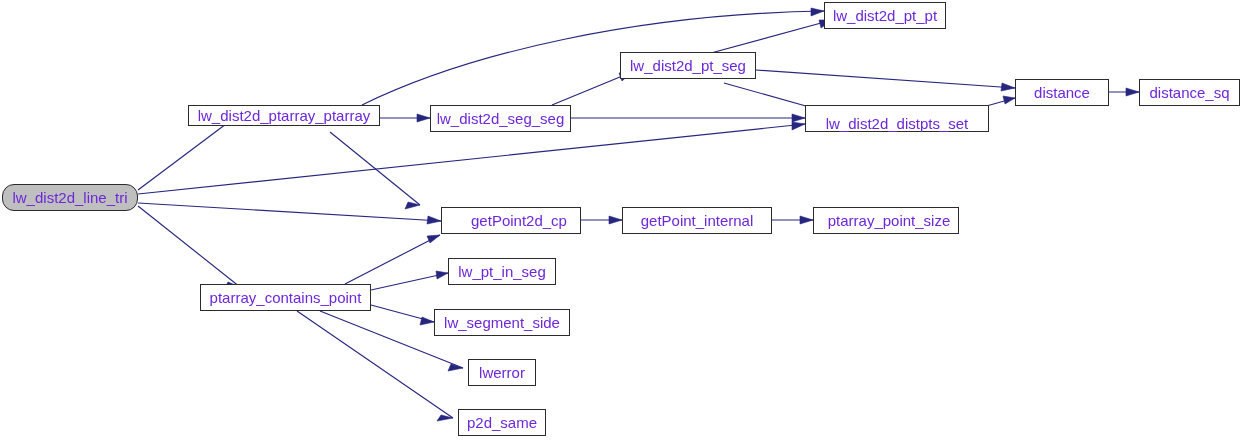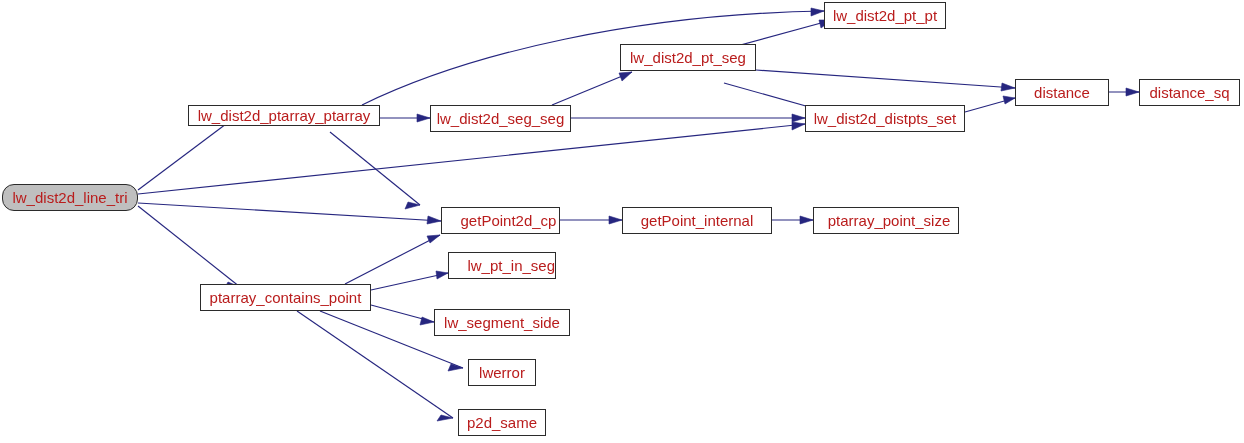--- a/index.html
+++ b/index.html
@@ -20,21 +20,21 @@
     left: 0;
     top: 0;
     width: 1244px;
     height: 443px;
   }
   .node {
     position: absolute;
     box-sizing: border-box;
     border: 1px solid #2b2b2b;
     background: #ffffff;
-    color: #b91c1c;
+    color: #6d28d9;
     font-size: 15px;
     line-height: 1;
     display: flex;
     align-items: center;
     justify-content: center;
     white-space: nowrap;
     letter-spacing: 0px;
     z-index: 2;
   }
   .node.highlight {
@@ -144,48 +144,48 @@
   <div id="nodes-layer">
       <div class="node highlight" style="left: 2px; top: 184px; width: 136px; height: 27px; border-radius: 12px;">
         <span>lw_dist2d_line_tri</span>
       </div>
       <div class="node" style="left: 188px; top: 105px; width: 192px; height: 21px;">
         <span>lw_dist2d_ptarray_ptarray</span>
       </div>
       <div class="node" style="left: 430px; top: 105px; width: 141px; height: 27px; align-items: center;">
         <span>lw_dist2d_seg_seg</span>
       </div>
-      <div class="node" style="left: 620px; top: 44px; width: 136px; height: 27px;">
+      <div class="node" style="left: 620px; top: 52px; width: 136px; height: 27px;">
         <span>lw_dist2d_pt_seg</span>
       </div>
       <div class="node" style="left: 824px; top: 2px; width: 122px; height: 27px;">
         <span>lw_dist2d_pt_pt</span>
       </div>
-      <div class="node" style="left: 805px; top: 105px; width: 160px; height: 27px;">
+      <div class="node" style="left: 805px; top: 105px; width: 184px; height: 27px; align-items: flex-end;">
         <span>lw_dist2d_distpts_set</span>
       </div>
       <div class="node" style="left: 1015px; top: 79px; width: 94px; height: 27px;">
         <span>distance</span>
       </div>
       <div class="node" style="left: 1139px; top: 79px; width: 101px; height: 27px;">
         <span>distance_sq</span>
       </div>
-      <div class="node" style="left: 441px; top: 207px; width: 119px; height: 27px; padding-left: 16px;">
+      <div class="node" style="left: 441px; top: 207px; width: 140px; height: 27px; padding-left: 16px;">
         <span>getPoint2d_cp</span>
       </div>
       <div class="node" style="left: 622px; top: 207px; width: 150px; height: 27px;">
         <span>getPoint_internal</span>
       </div>
       <div class="node" style="left: 813px; top: 207px; width: 146px; height: 27px; padding-left: 6px;">
         <span>ptarray_point_size</span>
       </div>
       <div class="node" style="left: 200px; top: 284px; width: 171px; height: 27px;">
         <span>ptarray_contains_point</span>
       </div>
-      <div class="node" style="left: 448px; top: 252px; width: 108px; height: 27px; justify-content: flex-end;">
+      <div class="node" style="left: 448px; top: 258px; width: 108px; height: 27px;">
         <span>lw_pt_in_seg</span>
       </div>
       <div class="node" style="left: 434px; top: 309px; width: 136px; height: 27px;">
         <span>lw_segment_side</span>
       </div>
       <div class="node" style="left: 468px; top: 359px; width: 68px; height: 27px;">
         <span>lwerror</span>
       </div>
       <div class="node" style="left: 458px; top: 409px; width: 88px; height: 27px;">
         <span>p2d_same</span>

